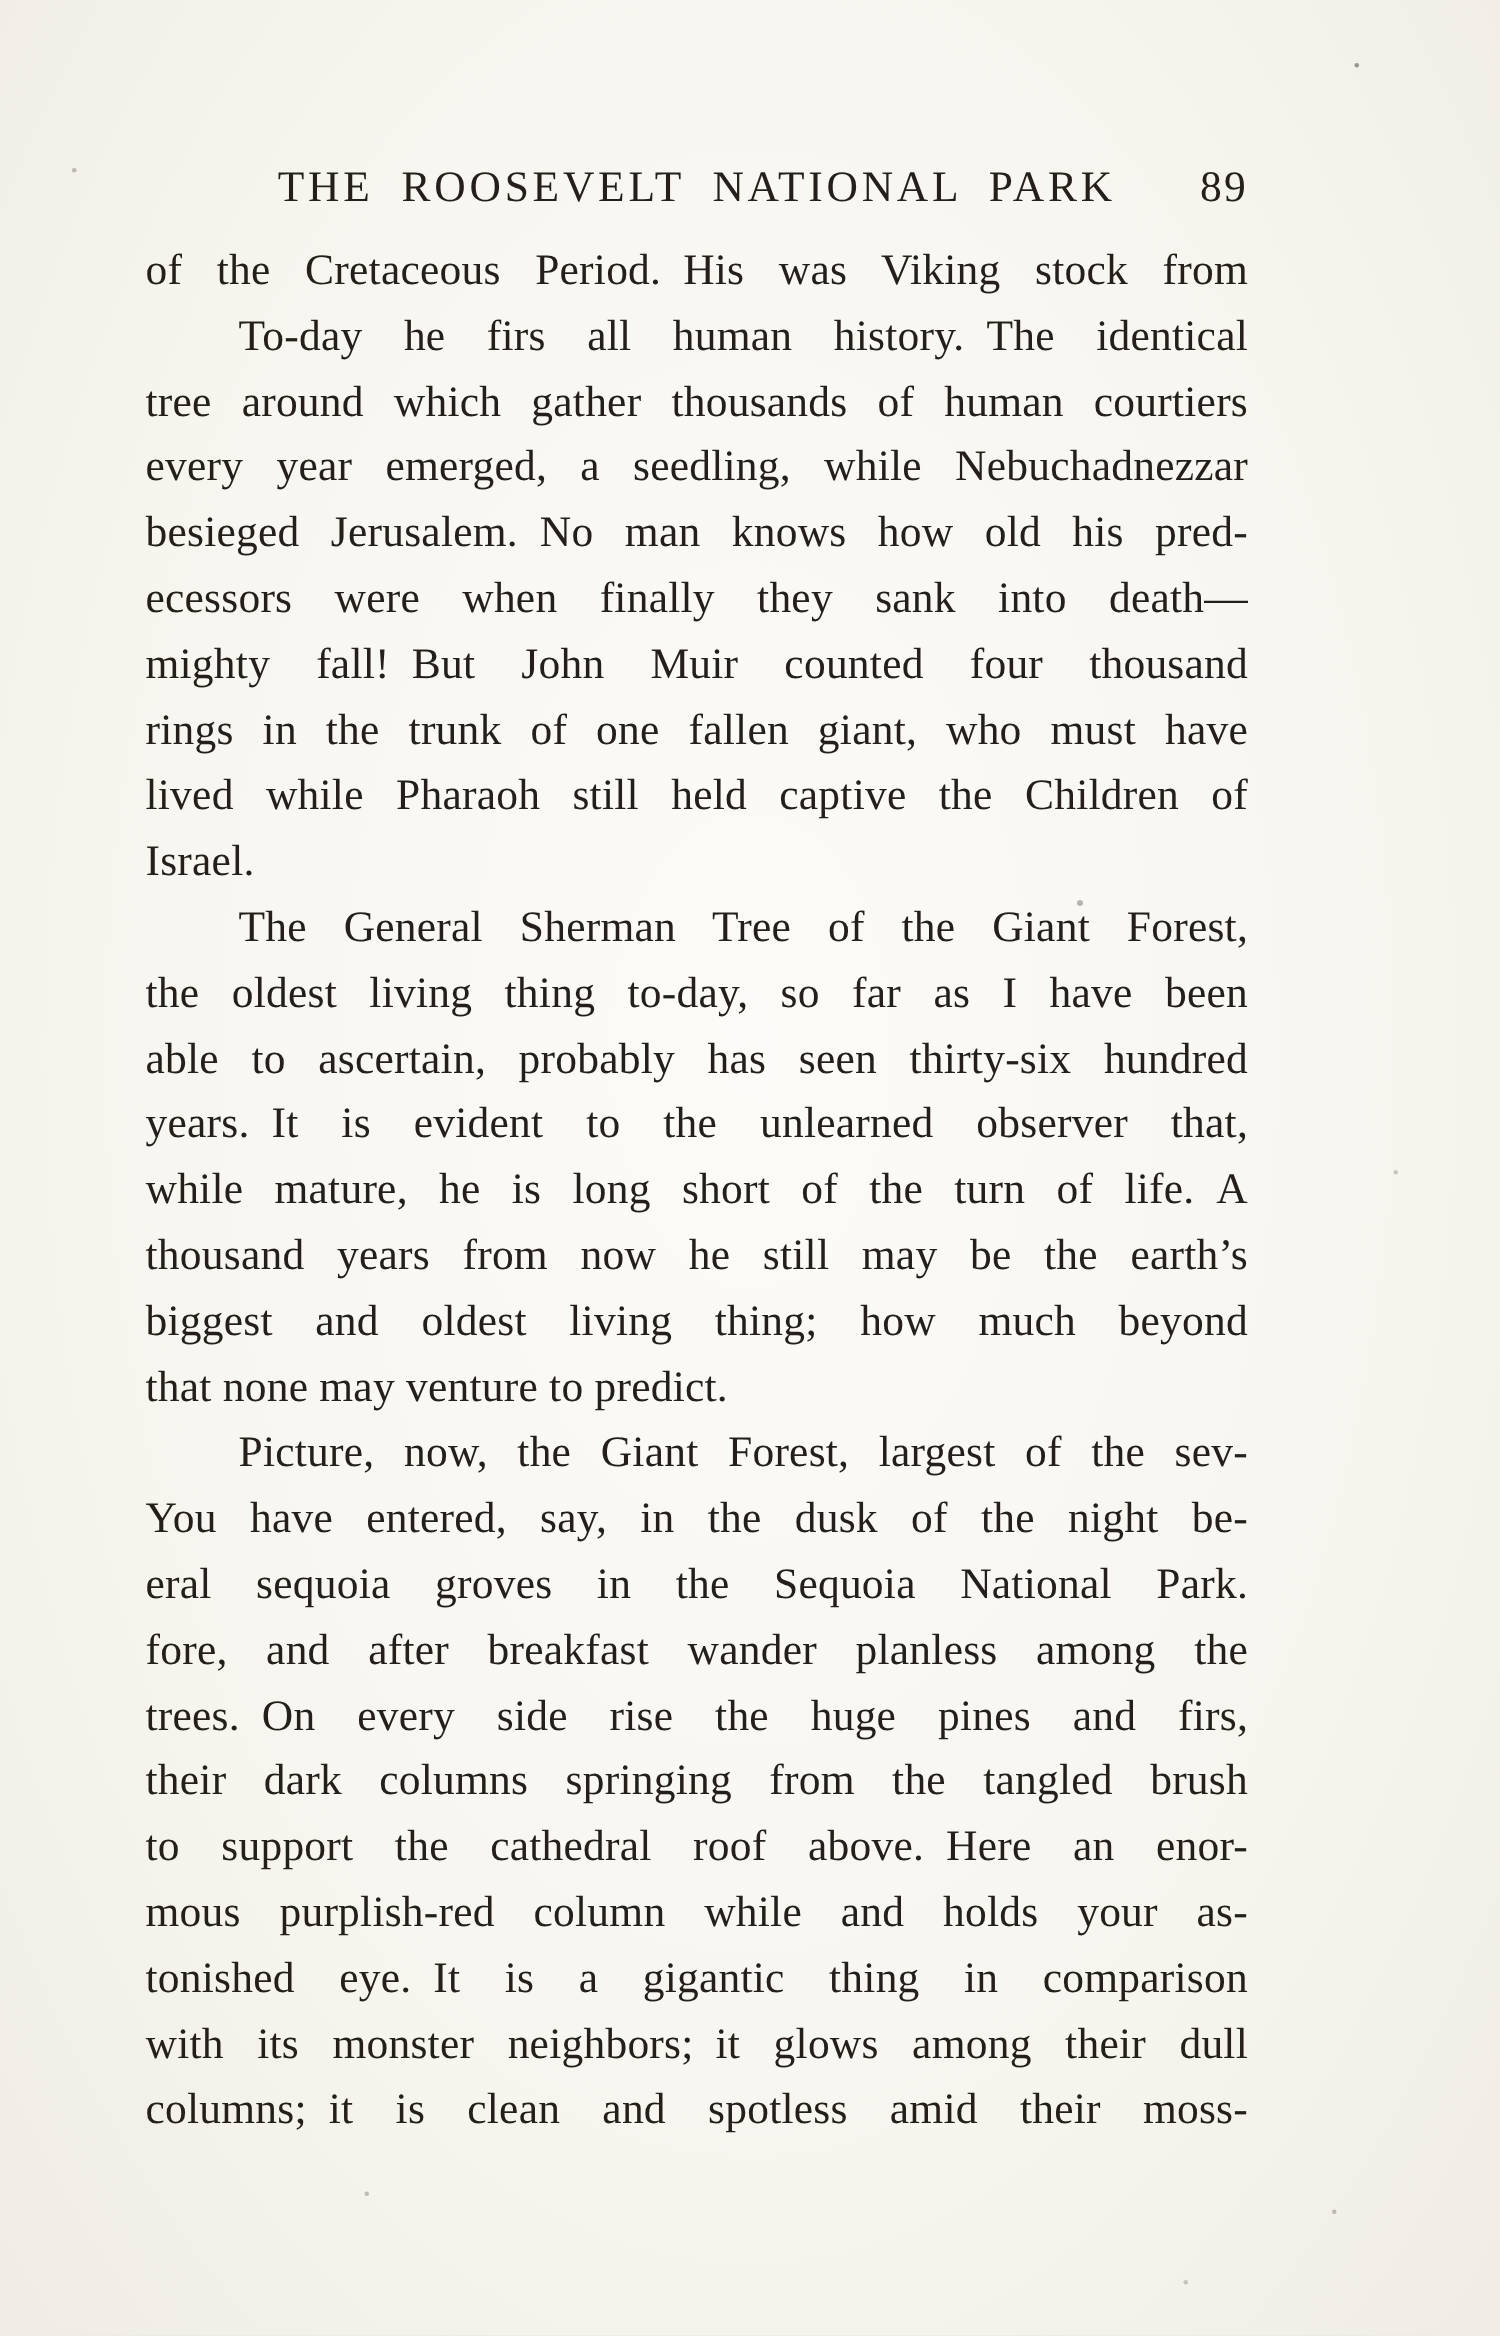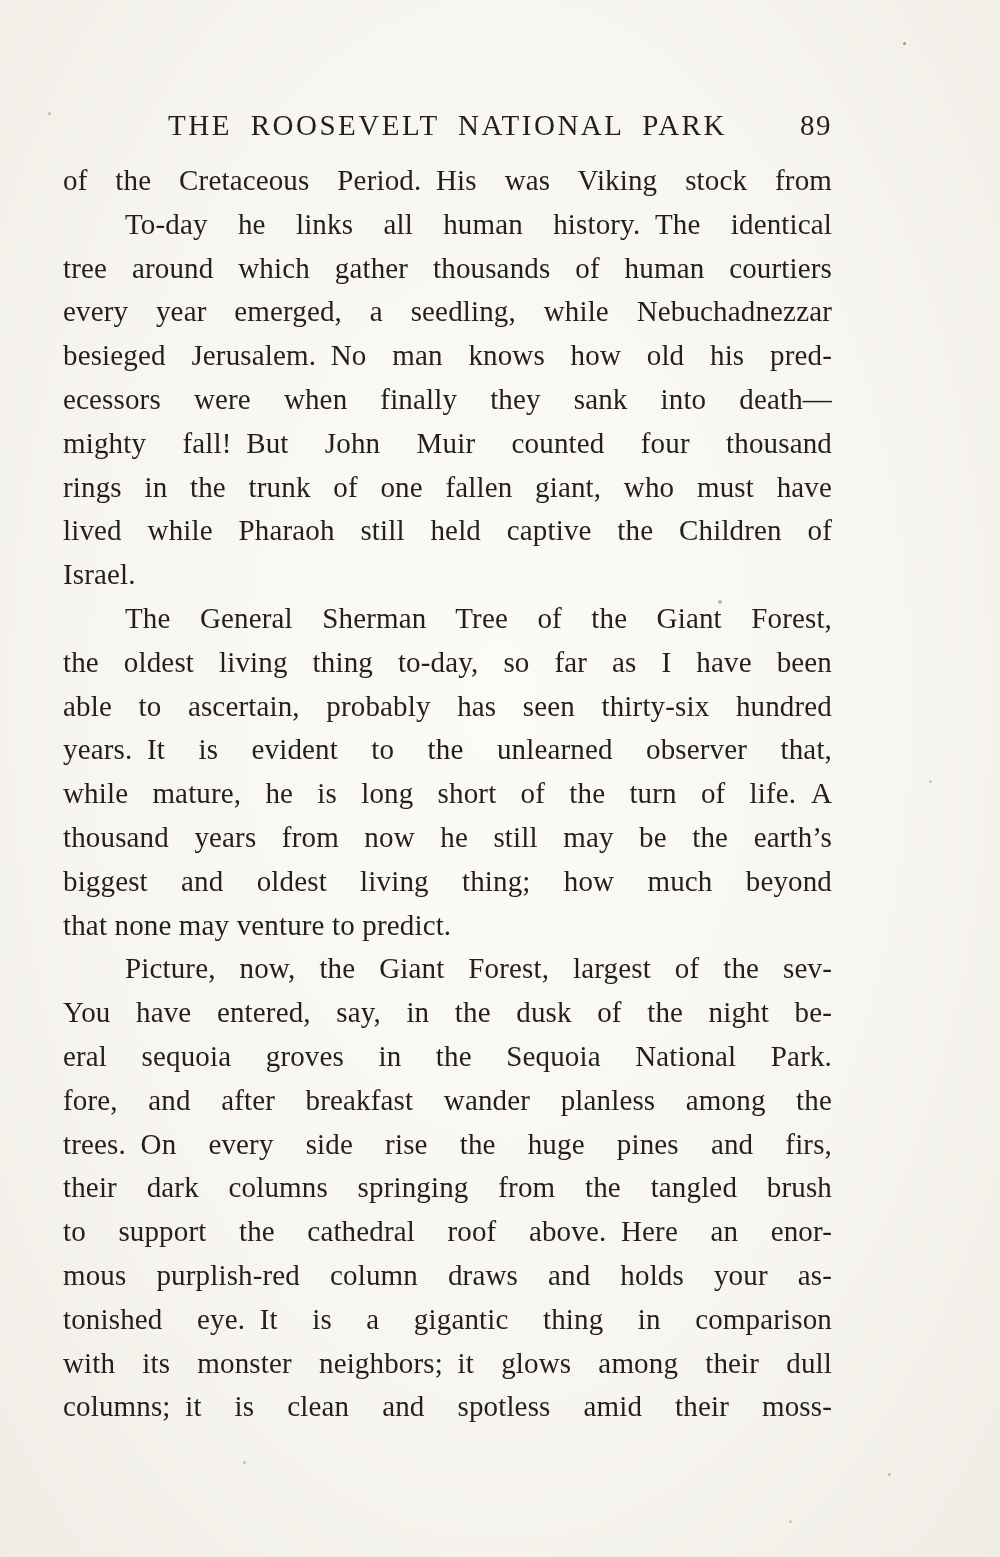--- a/index.html
+++ b/index.html
@@ -7,21 +7,21 @@
     padding: 0;
     background: #e9e6df;
   }
 
   .page {
     position: relative;
     width: 1000px;
     height: 1557px;
     margin: 0 auto;
     box-sizing: border-box;
-    padding: 103px 168px 0 63px;
+    padding: 103px 168px 0 97px;
     background: var(--paper, #f8f6f0);
     background-image: radial-gradient(ellipse at 50% 45%,
       rgba(255,255,255,0.55) 0%, rgba(255,255,255,0) 55%,
       rgba(120,110,95,0.07) 100%);
     color: var(--ink, #241f1a);
     font-family: "Liberation Serif", "DejaVu Serif", serif;
     overflow: hidden;
   }
 
   
@@ -82,21 +82,21 @@
     <span class="head-title">THE ROOSEVELT NATIONAL PARK</span>
     <span class="folio">89</span>
   </header>
 
   <main class="text-block">
 
   <div class="paragraph">
         <div class="line">of the Cretaceous Period. His was Viking stock from</div>
       </div>
       <div class="paragraph">
-        <div class="line indent">To-day he links all human history. The identical</div>
+        <div class="line indent">To-day he firs all human history. The identical</div>
         <div class="line">tree around which gather thousands of human courtiers</div>
         <div class="line">every year emerged, a seedling, while Nebuchadnezzar</div>
         <div class="line">besieged Jerusalem. No man knows how old his pred-</div>
         <div class="line">ecessors were when finally they sank into death—</div>
         <div class="line">mighty fall! But John Muir counted four thousand</div>
         <div class="line">rings in the trunk of one fallen giant, who must have</div>
         <div class="line">lived while Pharaoh still held captive the Children of</div>
         <div class="line last">Israel.</div>
       </div>
       <div class="paragraph">
@@ -110,21 +110,21 @@
         <div class="line last">that none may venture to predict.</div>
       </div>
       <div class="paragraph">
         <div class="line indent">Picture, now, the Giant Forest, largest of the sev-</div>
         <div class="line">You have entered, say, in the dusk of the night be-</div>
         <div class="line">eral sequoia groves in the Sequoia National Park.</div>
         <div class="line">fore, and after breakfast wander planless among the</div>
         <div class="line">trees. On every side rise the huge pines and firs,</div>
         <div class="line">their dark columns springing from the tangled brush</div>
         <div class="line">to support the cathedral roof above. Here an enor-</div>
-        <div class="line">mous purplish-red column draws and holds your as-</div>
+        <div class="line">mous purplish-red column while and holds your as-</div>
         <div class="line">tonished eye. It is a gigantic thing in comparison</div>
         <div class="line">with its monster neighbors; it glows among their dull</div>
         <div class="line">columns; it is clean and spotless amid their moss-</div>
       </div>
     </main>
 
   <span class="speck" style="left:903px; top:42px;  width:3px; height:3px;"></span>
   <span class="speck" style="left:48px;  top:112px; width:3px; height:3px; opacity:.6;"></span>
   <span class="speck" style="left:718px; top:600px; width:4px; height:4px; opacity:.7;"></span>
   <span class="speck" style="left:929px; top:780px; width:3px; height:3px; opacity:.5;"></span>

